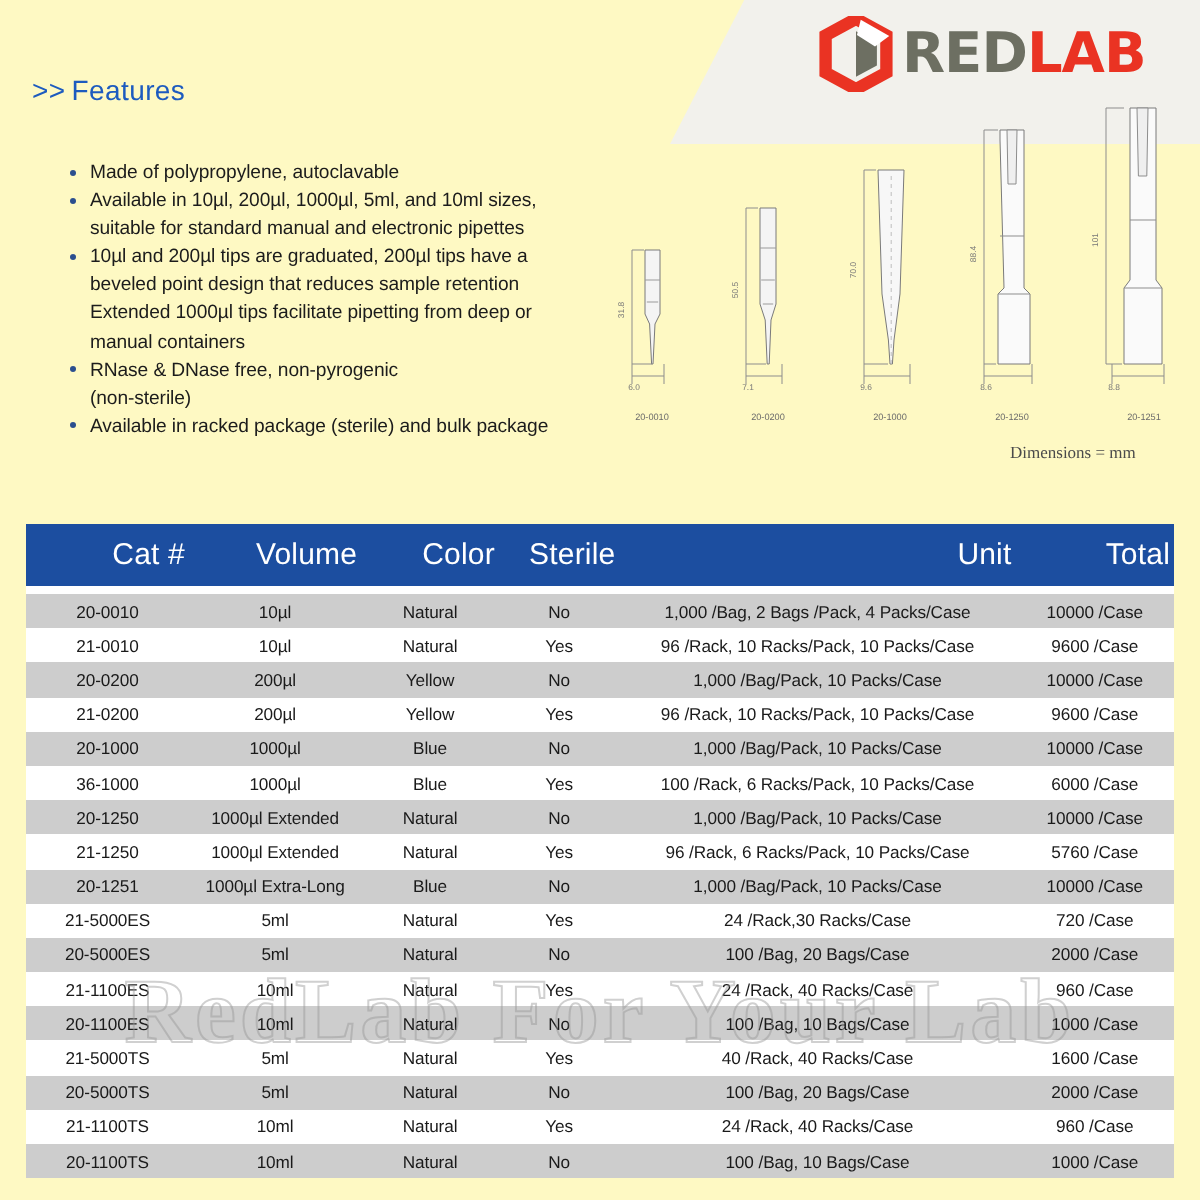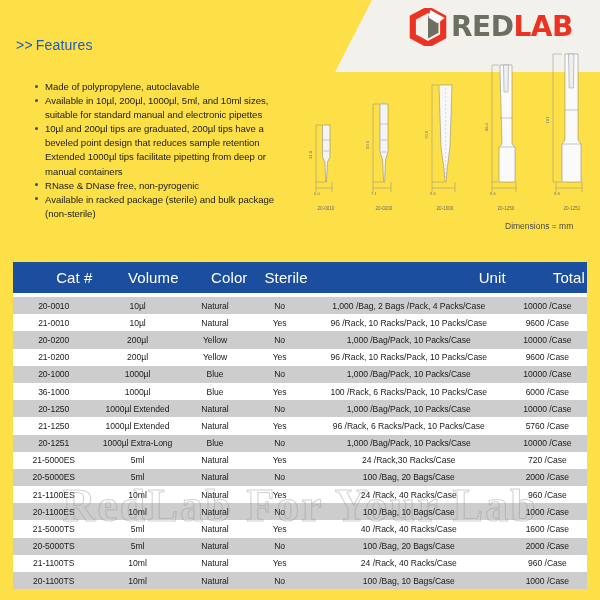--- a/index.html
+++ b/index.html
@@ -5,21 +5,21 @@
   * { box-sizing: border-box; margin: 0; padding: 0; }
   html, body {
     width: 600px; height: 600px;
     background: #ffffff;
     font-family: "Liberation Sans", sans-serif;
     overflow: hidden;
   }
   #page {
     position: relative;
     width: 600px; height: 600px;
-    background: #fde047;
+    background: #fef9c3;
   }
 
   
   .banner-shape {
     position: absolute;
     top: 0; right: 0;
     width: 265px; height: 72px;
     background: #f2f1ec;
     clip-path: polygon(14% 0, 100% 0, 100% 100%, 0 100%);
     z-index: 0;
@@ -87,20 +87,21 @@
     left: 300px; top: 52px;
     width: 300px; height: 180px;
     z-index: 1;
   }
   .dims-note {
     position: absolute;
     left: 505px; top: 221px;
     font-size: 8.5px;
     color: #4a4a4a;
     z-index: 2;
+    font-family: Liberation Serif, serif;
   }
 
   
   .table-wrap {
     position: absolute;
     left: 13px; top: 262px;
     width: 574px;
     z-index: 2;
   }
   table { width: 100%; border-collapse: collapse; table-layout: fixed; }
@@ -175,22 +176,22 @@
 
   <div class="features-list" id="features-list">
       <div class="feat-item"><span class="dot"></span><span>Made of polypropylene, autoclavable</span></div>
       <div class="feat-item"><span class="dot"></span><span>Available in 10µl, 200µl, 1000µl, 5ml, and 10ml sizes,</span></div>
       <div class="feat-item nobullet"><span>suitable for standard manual and electronic pipettes</span></div>
       <div class="feat-item"><span class="dot"></span><span>10µl and 200µl tips are graduated, 200µl tips have a</span></div>
       <div class="feat-item nobullet"><span>beveled point design that reduces sample retention</span></div>
       <div class="feat-item nobullet"><span>Extended 1000µl tips facilitate pipetting from deep or</span></div>
       <div class="feat-item nobullet"><span>manual containers</span></div>
       <div class="feat-item"><span class="dot"></span><span>RNase &amp; DNase free, non-pyrogenic</span></div>
+      <div class="feat-item nobullet"><span>(non-sterile)</span></div>
       <div class="feat-item"><span class="dot"></span><span>Available in racked package (sterile) and bulk package</span></div>
-      <div class="feat-item nobullet"><span>(non-sterile)</span></div>
     </div>
 
   <div class="tips">
     <svg width="300" height="180" viewBox="0 0 300 180">
       <g stroke="#8d8d8d" stroke-width="0.5" fill="#fbfbfb" font-family="Liberation Sans">
 
         <g>
           <path d="M22.5 73 L30 73 L30 105 L27.5 110 L26.5 130 L25.8 130 L24.8 110 L22.5 105 Z" fill="#f4f4f4" stroke="#7a7a7a"></path>
           <line x1="22.5" y1="88" x2="30" y2="88" stroke="#9a9a9a"></line>
           <line x1="23.4" y1="99" x2="29.1" y2="99" stroke="#9a9a9a"></line>

